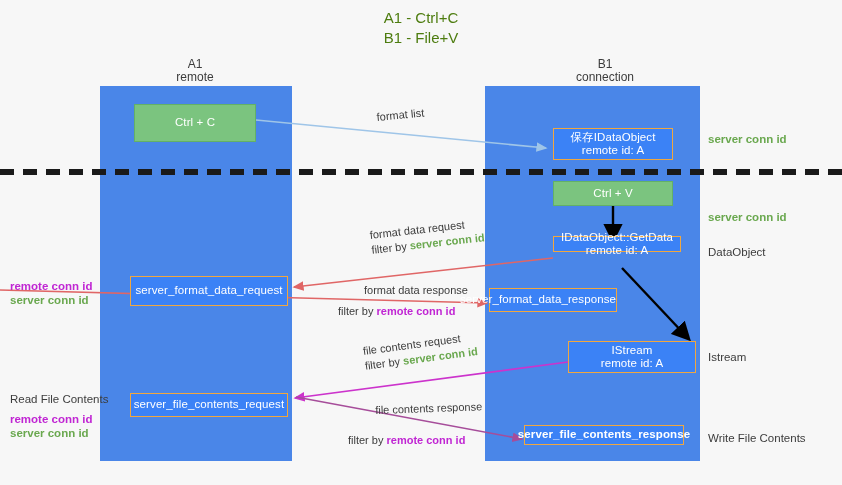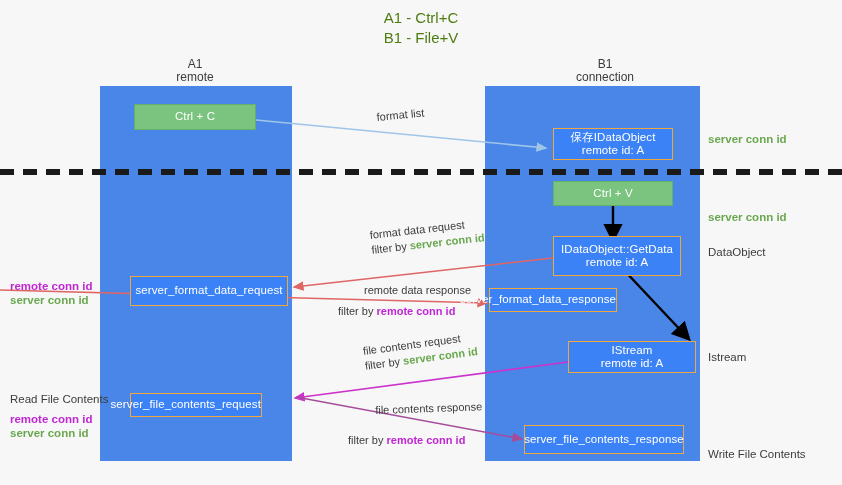--- a/index.html
+++ b/index.html
@@ -136,72 +136,72 @@
 
     <path d="M0,290 L487,303" stroke="#e06666" stroke-width="1.6" fill="none" marker-end="url(#ah-red)"></path>
 
     <path d="M568,362 L295,398" stroke="#cc33cc" stroke-width="1.6" fill="none" marker-end="url(#ah-magenta)"></path>
 
     <path d="M296,397 L522,439" stroke="#a64d9a" stroke-width="1.6" fill="none" marker-end="url(#ah-purple)"></path>
 
     <path d="M0,172 L842,172" stroke="#1a1a1a" stroke-width="6" stroke-dasharray="14 9" fill="none"></path>
   </svg>
 
-  <div class="node green" style="left:134px; top:104px; width:122px; height:26px;">
+  <div class="node green" style="left:134px; top:104px; width:122px; height:38px;">
     <div>Ctrl + C</div>
   </div>
 
   <div class="node orange" style="left:553px; top:128px; width:120px; height:32px;">
     <div>保存IDataObject</div>
     <div>remote id: A</div>
   </div>
 
   <div class="node green" style="left:553px; top:181px; width:120px; height:25px;">
     <div>Ctrl + V</div>
   </div>
 
-  <div class="node orange" style="left:553px; top:236px; width:128px; height:40px;">
+  <div class="node orange" style="left:553px; top:236px; width:128px; height:16px;">
     <div>IDataObject::GetData</div>
     <div>remote id: A</div>
   </div>
 
   <div class="node orange" style="left:130px; top:276px; width:158px; height:30px;">
     <div>server_format_data_request</div>
   </div>
 
   <div class="node orange" style="left:489px; top:288px; width:128px; height:24px;align-items:flex-end;">
     <div>server_format_data_response</div>
   </div>
 
   <div class="node orange" style="left:568px; top:341px; width:128px; height:32px;">
     <div>IStream</div>
     <div>remote id: A</div>
   </div>
 
-  <div class="node orange" style="left:130px; top:393px; width:132px; height:24px;align-items:flex-end;">
+  <div class="node orange" style="left:130px; top:393px; width:158px; height:24px;">
     <div>server_file_contents_request</div>
   </div>
 
-  <div class="node orange" style="left:524px; top:425px; width:160px; height:29px;">
+  <div class="node orange" style="left:524px; top:425px; width:160px; height:20px;font-weight:bold;">
     <div>server_file_contents_response</div>
   </div>
 
   <div class="edge-label rot" style="left:376px; top:110px; transform:rotate(-5.5deg);">
     <span>format list</span>
   </div>
 
   <div class="edge-label rot" style="left:369px; top:228px; transform:rotate(-6.4deg);">
     <div>format data request</div>
     <div>
       <span>filter by </span><span class="green-txt">server conn id</span>
     </div>
   </div>
 
   <div class="edge-label" style="left:364px; top:283px;">
-    <div>remote data response</div>
+    <div>format data response</div>
   </div>
   <div class="edge-label" style="left:338px; top:304px;">
     <span>filter by </span><span class="purple-txt">remote conn id</span>
   </div>
 
   <div class="edge-label rot" style="left:362px; top:344px; transform:rotate(-7.5deg);">
     <div>file contents request</div>
     <div>
       <span>filter by </span><span class="green-txt">server conn id</span>
     </div>
@@ -211,21 +211,21 @@
     <div>file contents response</div>
   </div>
   <div class="edge-label" style="left:348px; top:433px;">
     <span>filter by </span><span class="purple-txt">remote conn id</span>
   </div>
 
   <div class="side-label green-txt" style="left:708px; top:132px;">server conn id</div>
   <div class="side-label green-txt" style="left:708px; top:210px;">server conn id</div>
   <div class="side-label" style="left:708px; top:245px;">DataObject</div>
   <div class="side-label" style="left:708px; top:350px;">Istream</div>
-  <div class="side-label" style="left:708px; top:431px;margin-top:16px;">Write File Contents</div>
+  <div class="side-label" style="left:708px; top:431px;">Write File Contents</div>
 
   <div class="side-label purple-txt" style="left:10px; top:279px;">remote conn id</div>
   <div class="side-label green-txt" style="left:10px; top:293px;">server conn id</div>
 
   <div class="side-label" style="left:10px; top:392px;">Read File Contents</div>
   <div class="side-label purple-txt" style="left:10px; top:412px;">remote conn id</div>
   <div class="side-label green-txt" style="left:10px; top:426px;">server conn id</div>
 
 </div>
 

